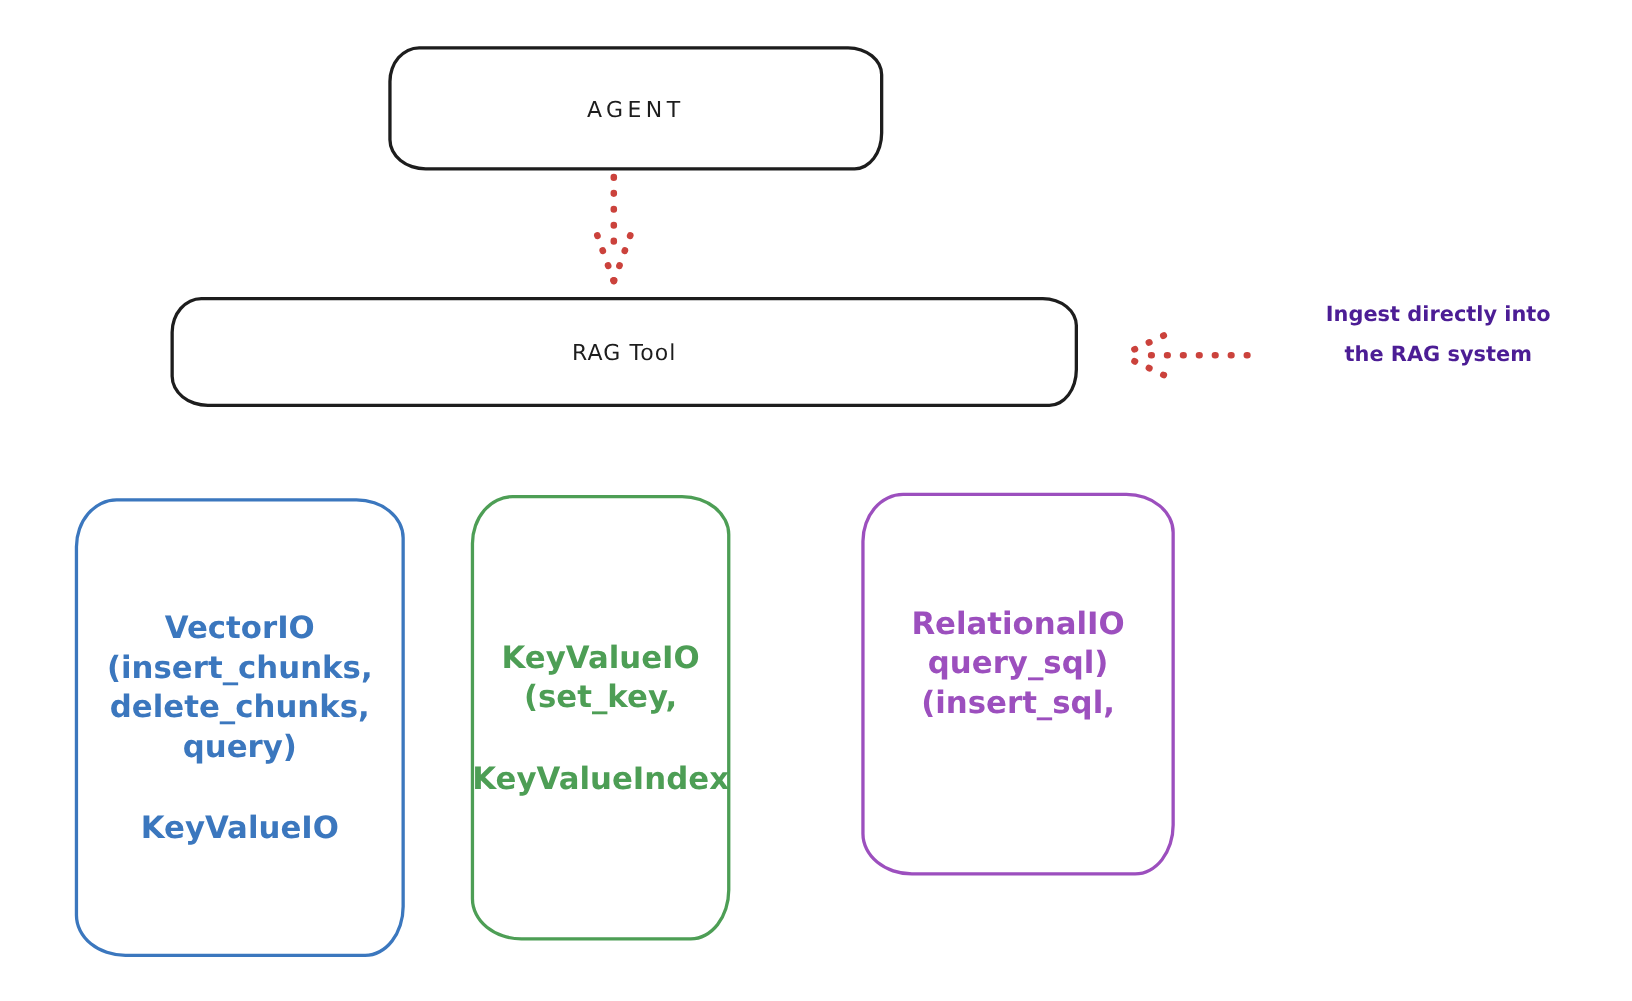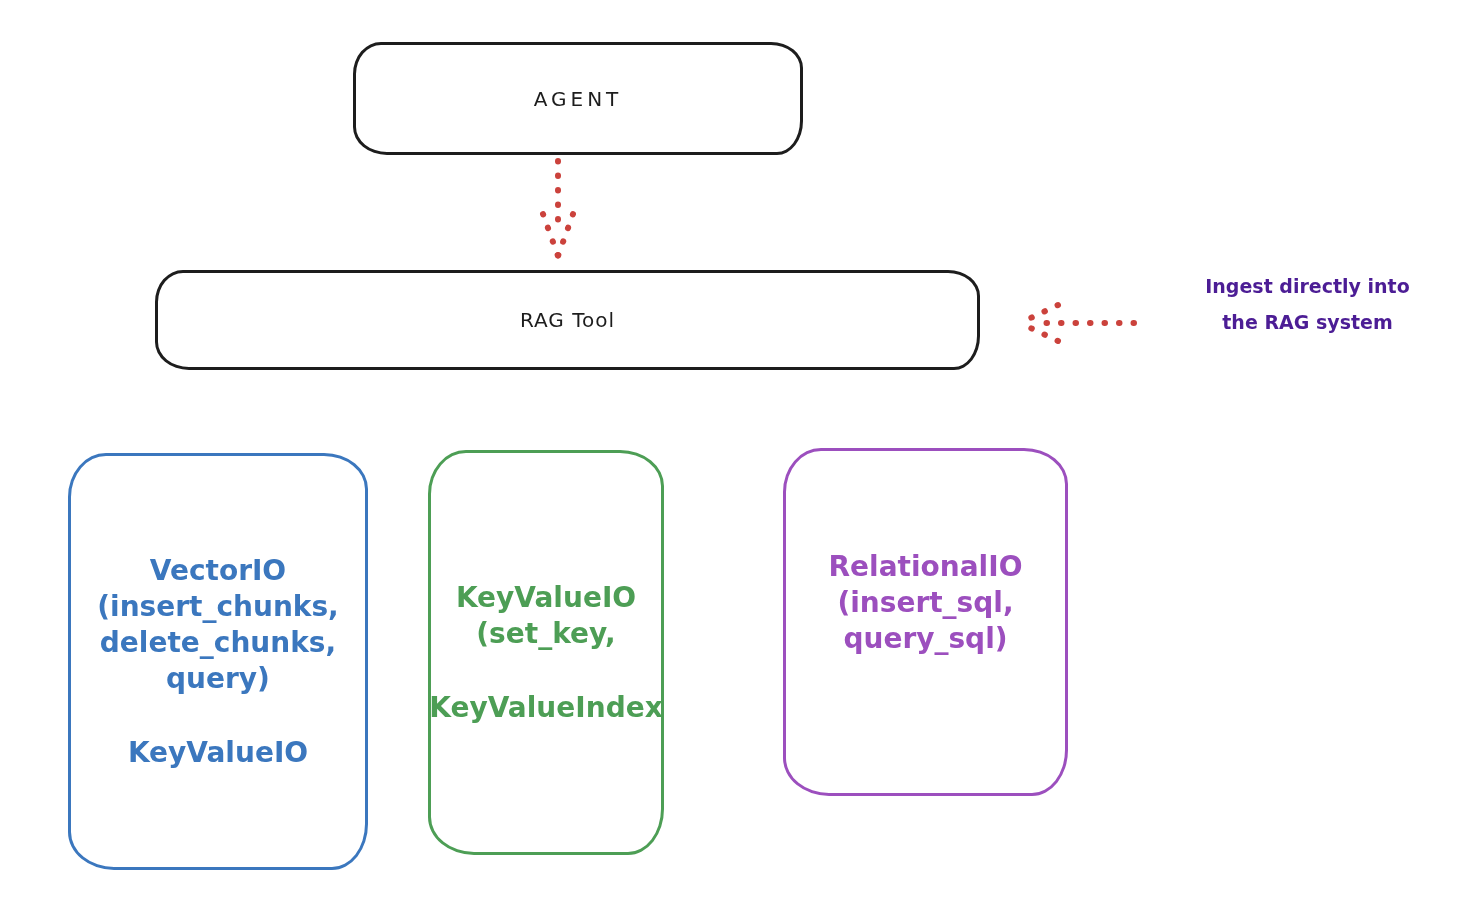--- a/index.html
+++ b/index.html
@@ -127,19 +127,19 @@
       <div>KeyValueIO</div>
       <div>(set_key,</div>
       <div class="io-spacer"></div>
       <div>KeyValueIndex</div>
     </div>
   </div>
 
   <div class="io-box io-relational">
     <div class="io-lines">
       <div>RelationalIO</div>
+      <div>query_sql)</div>
       <div>(insert_sql,</div>
-      <div>query_sql)</div>
       <div class="io-spacer"></div>
     </div>
   </div>
 
 </div>
 
 </body></html>

